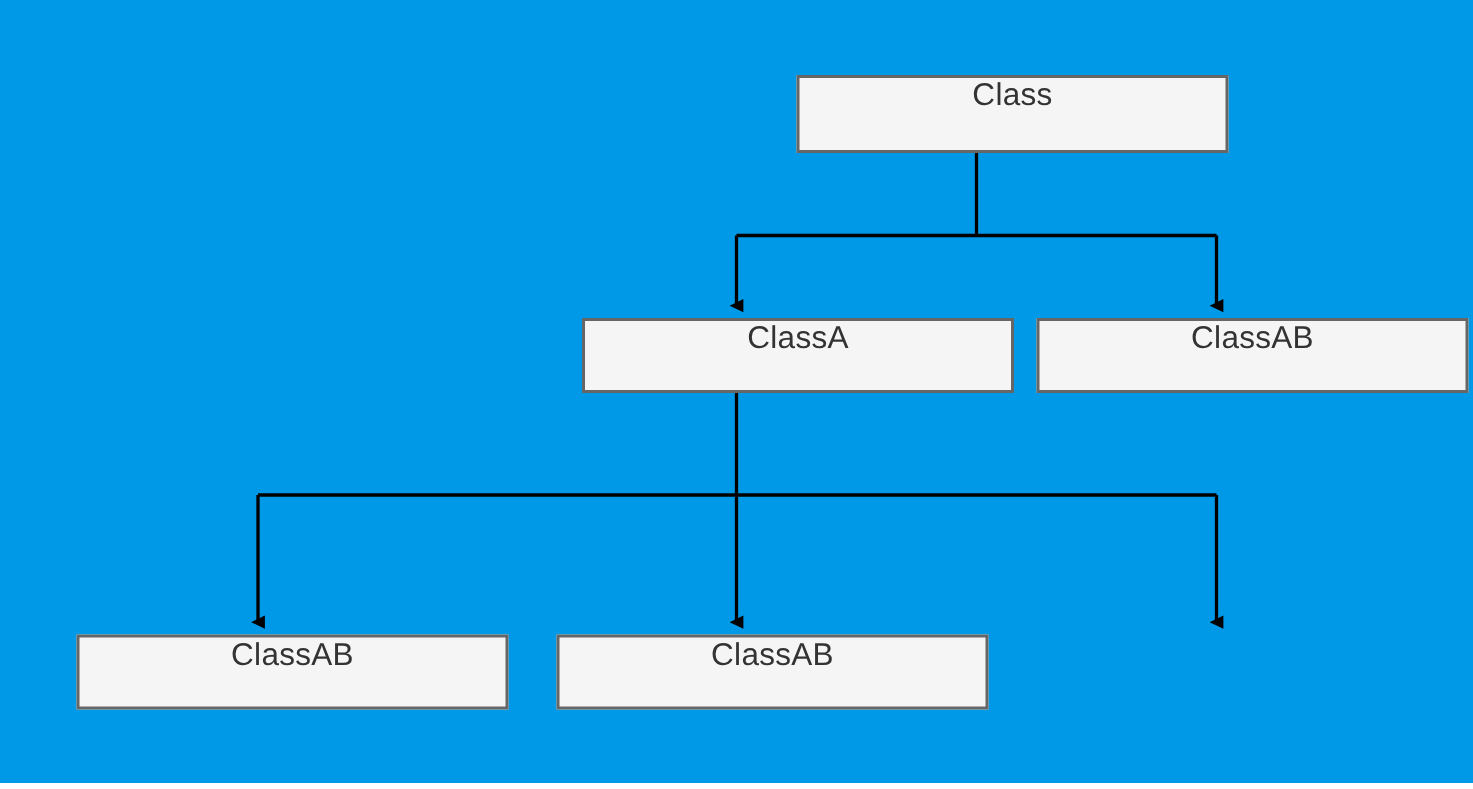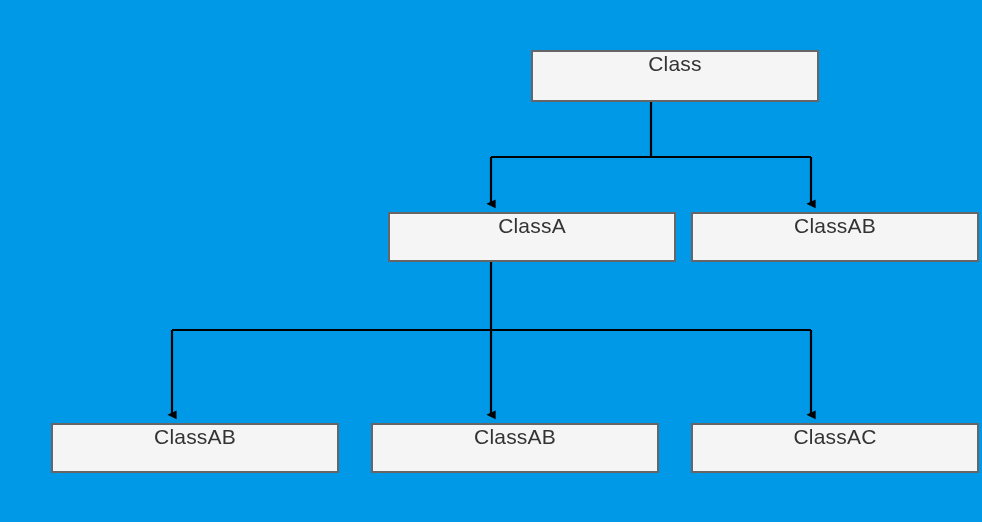--- a/index.html
+++ b/index.html
@@ -98,17 +98,14 @@
   </div>
 
   <div class="node" style="left:51px; top:423px;">
     <span class="node-label">ClassAB</span>
   </div>
 
   <div class="node" style="left:371px; top:423px;">
     <span class="node-label">ClassAB</span>
   </div>
 
-  <div class="node" style="left:691px; top:423px;">
-    <span class="node-label">ClassAC</span>
-  </div>
 
 </div>
 
 </body></html>

